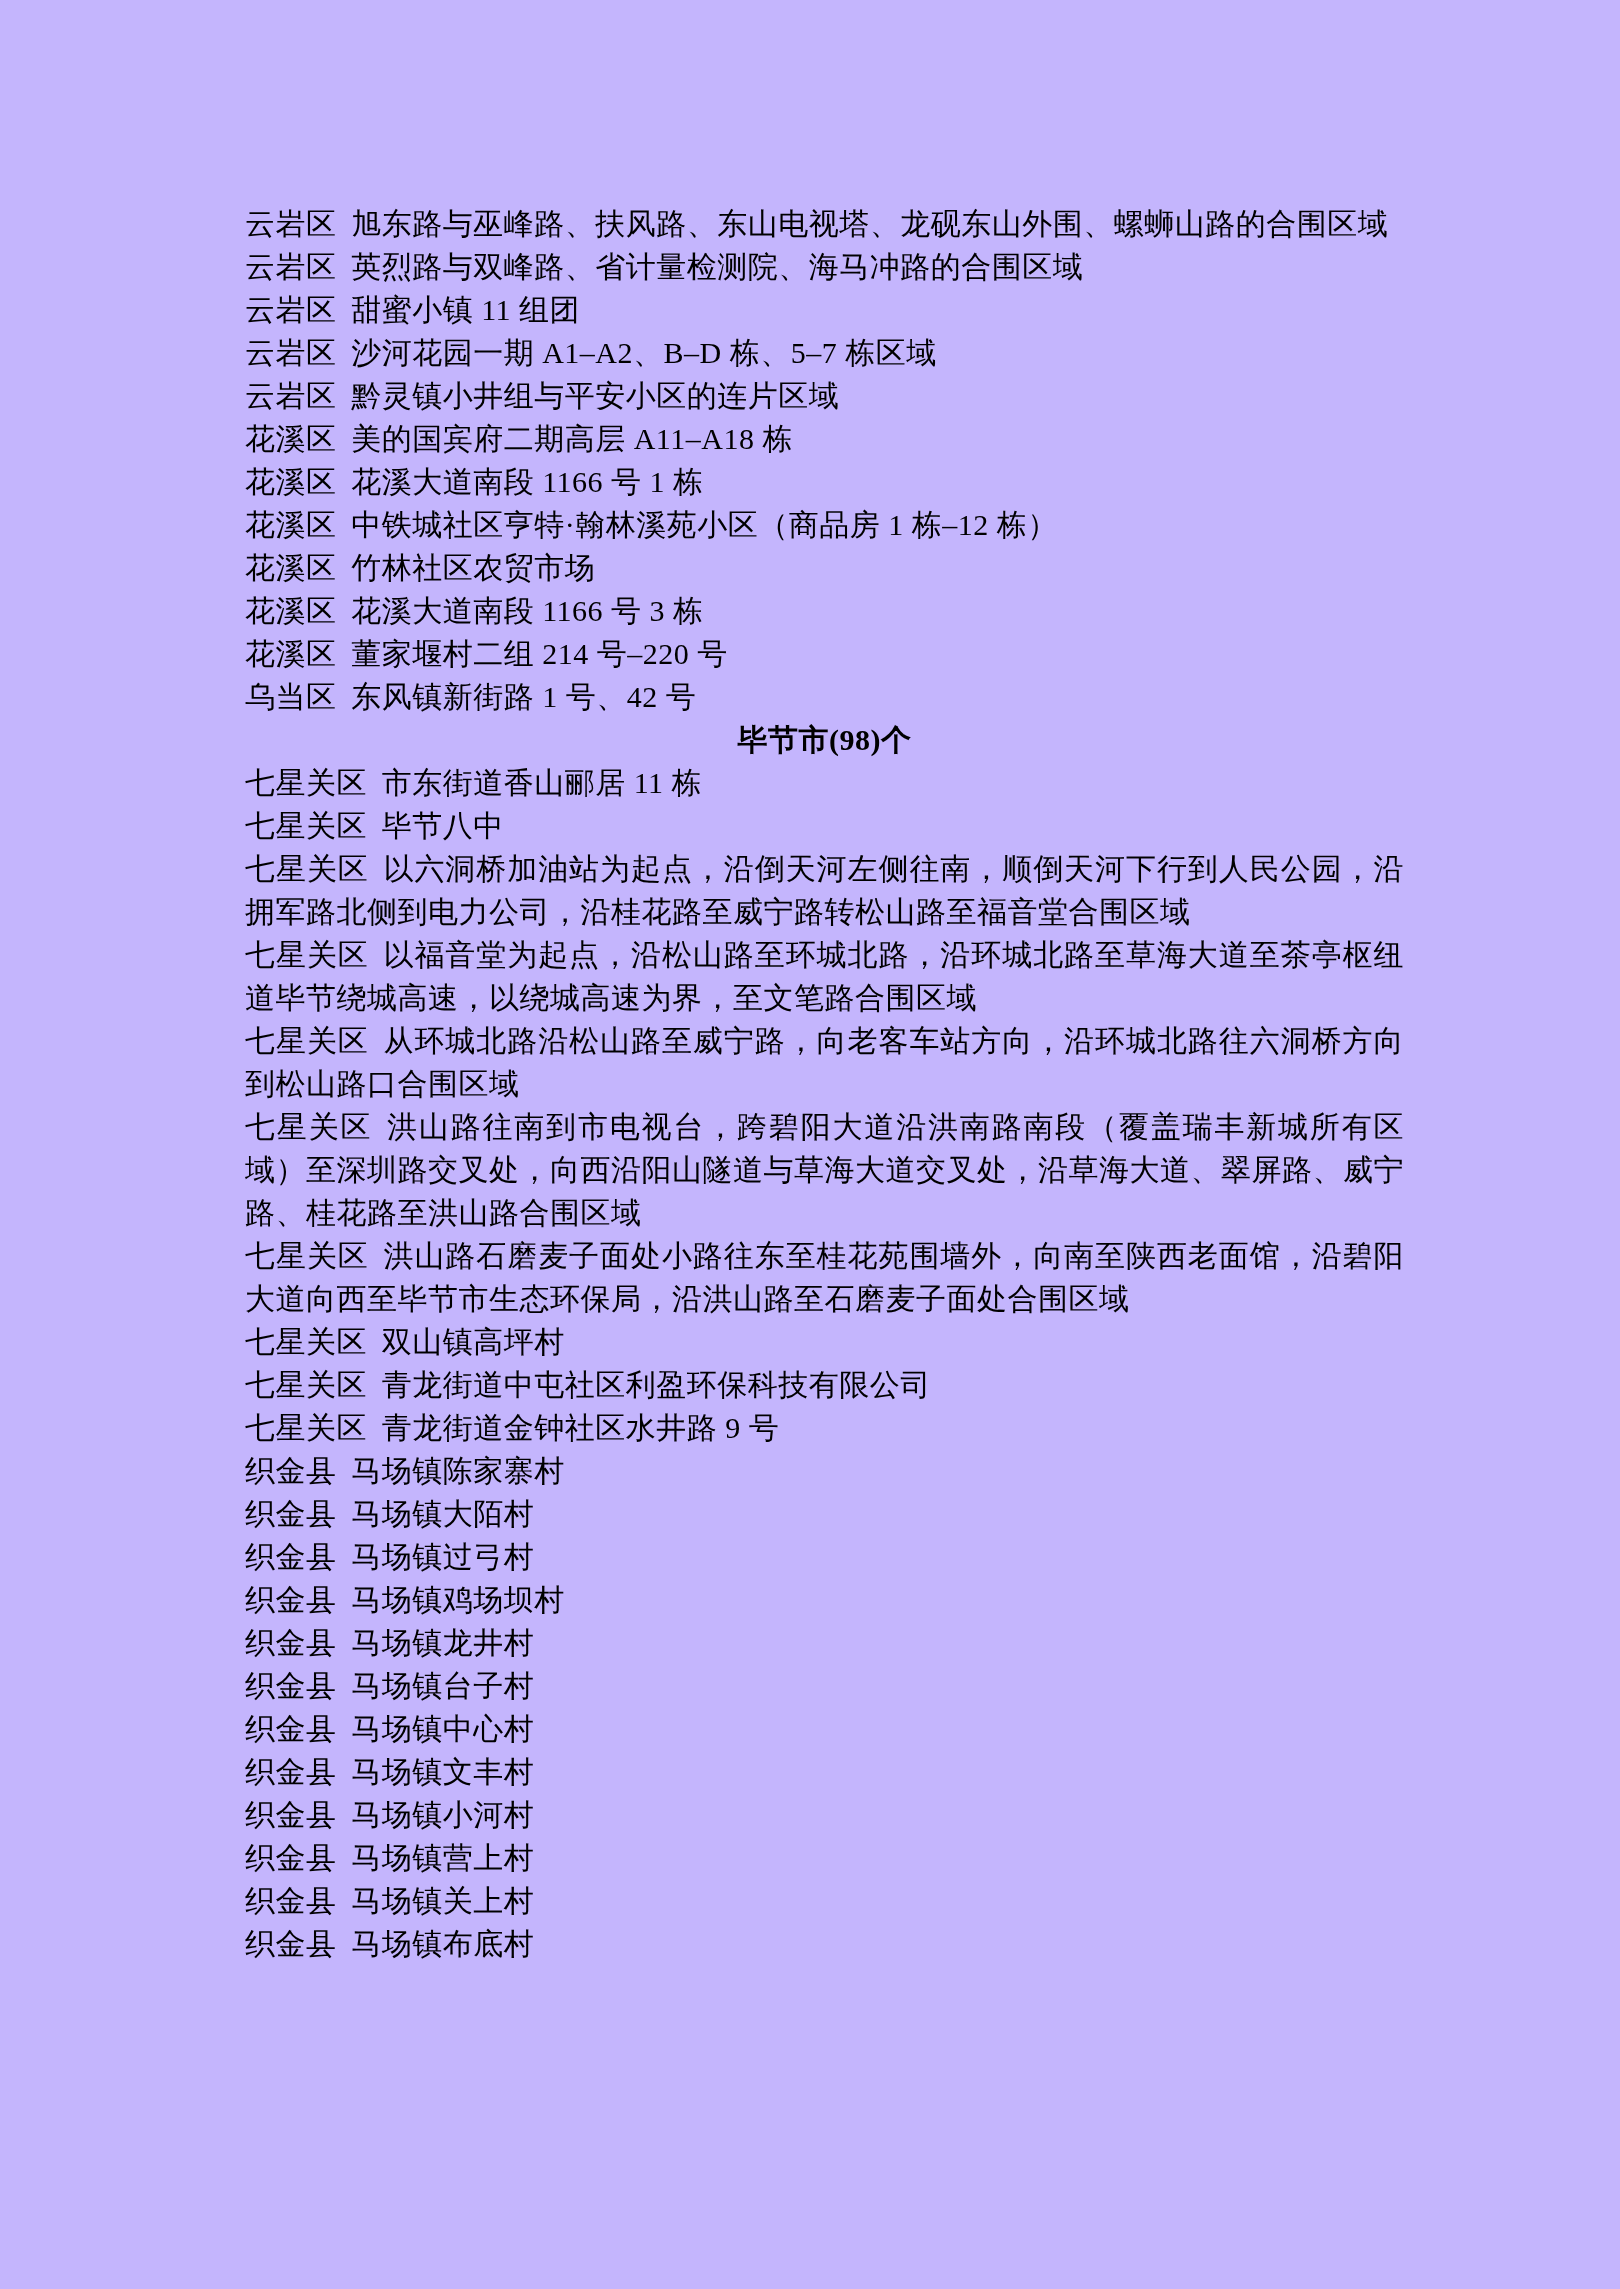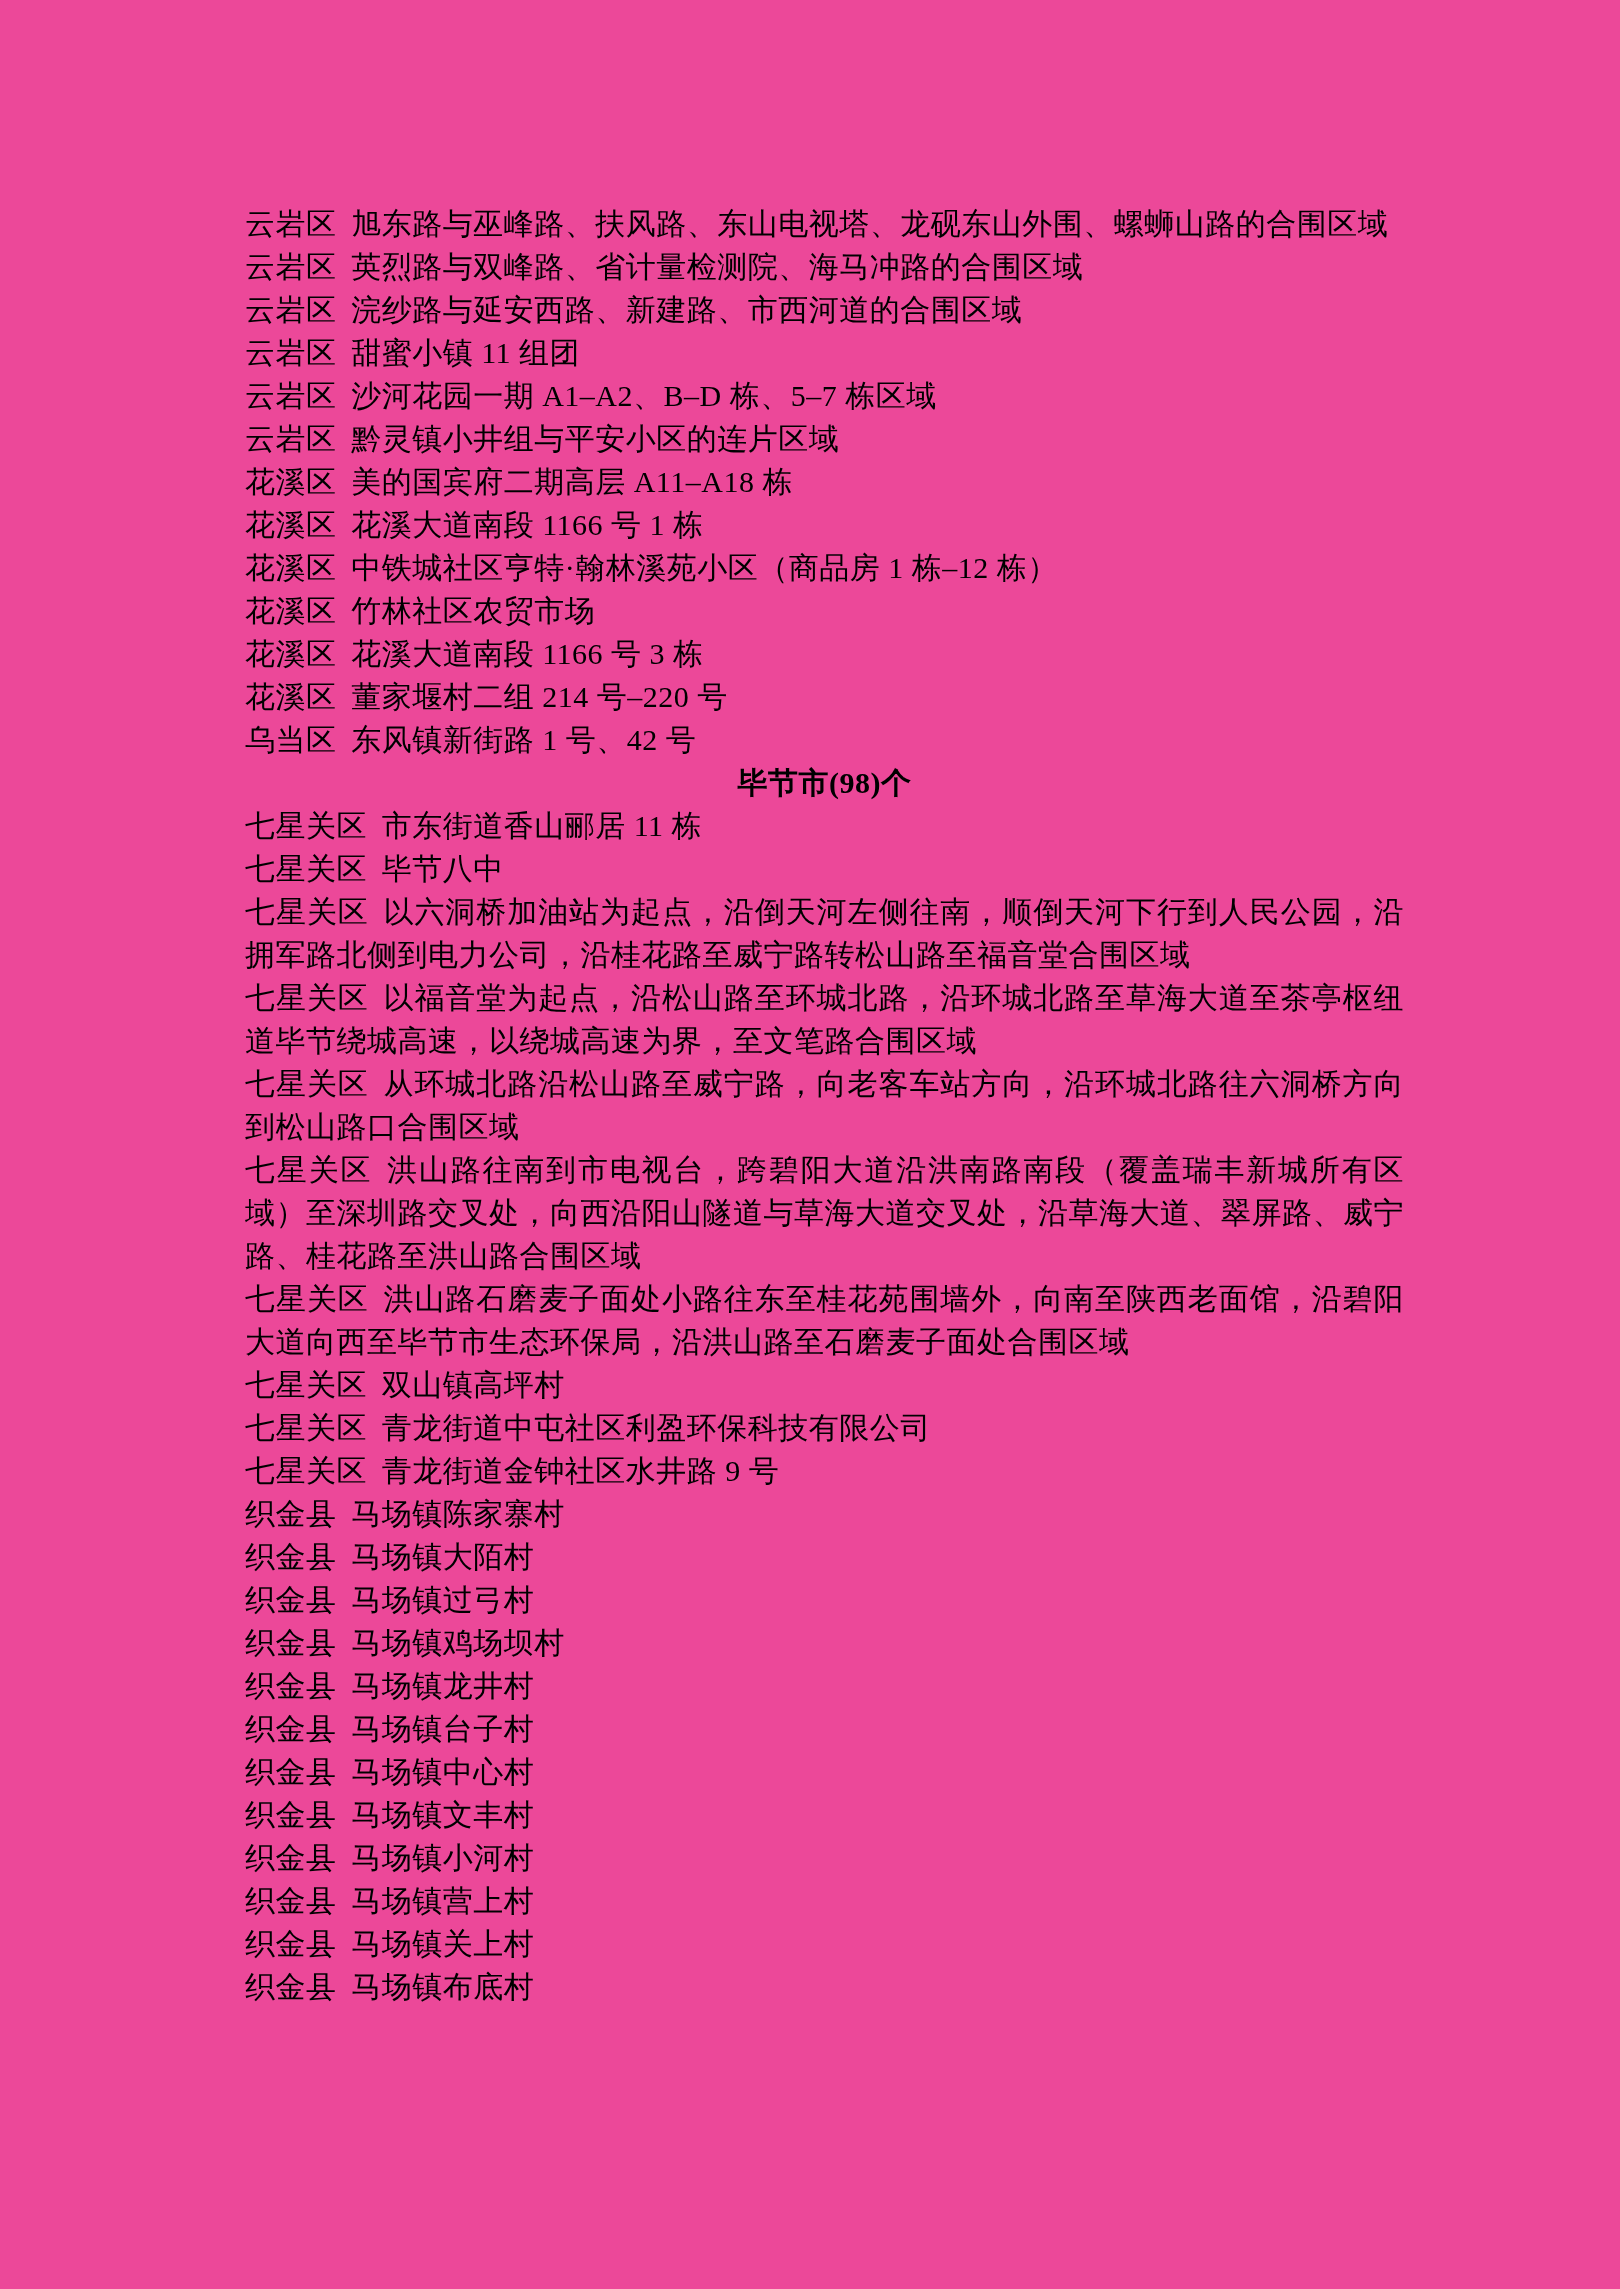--- a/index.html
+++ b/index.html
@@ -4,21 +4,21 @@
 <style>
   html, body {
     margin: 0;
     padding: 0;
     background: #ffffff;
   }
   .page {
     position: relative;
     width: 1620px;
     height: 2290px;
-    background: #ec4899;
+    background: #c4b5fd;
     overflow: hidden;
     font-family: "Liberation Serif", "DejaVu Serif", serif;
     color: #000000;
   }
   .doc-body {
     position: absolute;
     left: 245px;
     top: 202px;
     width: 1159px;
   }
@@ -44,23 +44,20 @@
 </head>
 <body>
 
 <div class="page">
   <div class="doc-body">
       <p class="line">
     <span class="district">云岩区</span><span class="entry-text">旭东路与巫峰路、扶风路、东山电视塔、龙砚东山外围、螺蛳山路的合围区域</span>
   </p>
       <p class="line">
     <span class="district">云岩区</span><span class="entry-text">英烈路与双峰路、省计量检测院、海马冲路的合围区域</span>
-  </p>
-      <p class="line">
-    <span class="district">云岩区</span><span class="entry-text">浣纱路与延安西路、新建路、市西河道的合围区域</span>
   </p>
       <p class="line">
     <span class="district">云岩区</span><span class="entry-text">甜蜜小镇 11 组团</span>
   </p>
       <p class="line">
     <span class="district">云岩区</span><span class="entry-text">沙河花园一期 A1–A2、B–D 栋、5–7 栋区域</span>
   </p>
       <p class="line">
     <span class="district">云岩区</span><span class="entry-text">黔灵镇小井组与平安小区的连片区域</span>
   </p>

